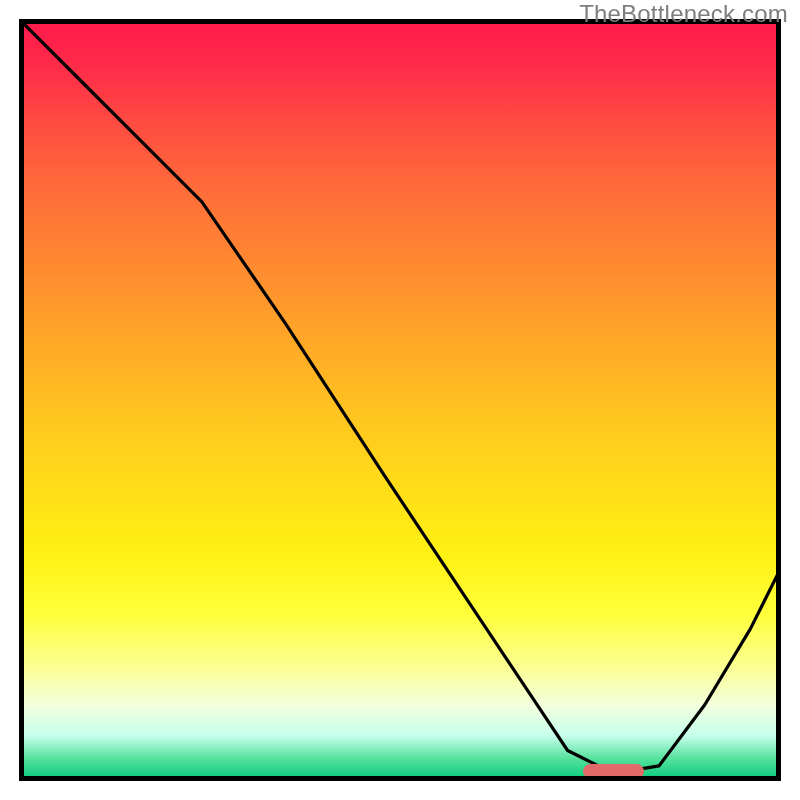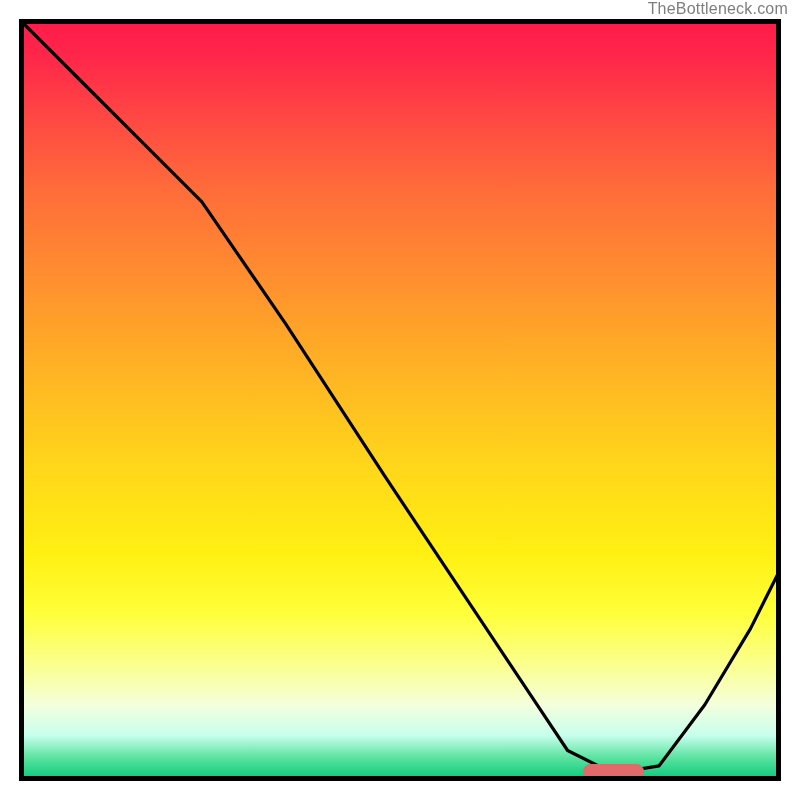--- a/index.html
+++ b/index.html
@@ -70,21 +70,21 @@
     width: 762px;
     height: 762px;
     box-sizing: border-box;
     border: 5px solid #000;
     pointer-events: none;
   }
   .watermark {
     position: absolute;
     top: 0px;
     right: 12px;
-    font-size: 16px;
+    font-size: 24px;
     font-weight: 500;
     color: #7e7e7e;
     letter-spacing: 0.2px;
     user-select: none;
   }
 </style>
 </head>
 <body>
 
 <div class="frame">

